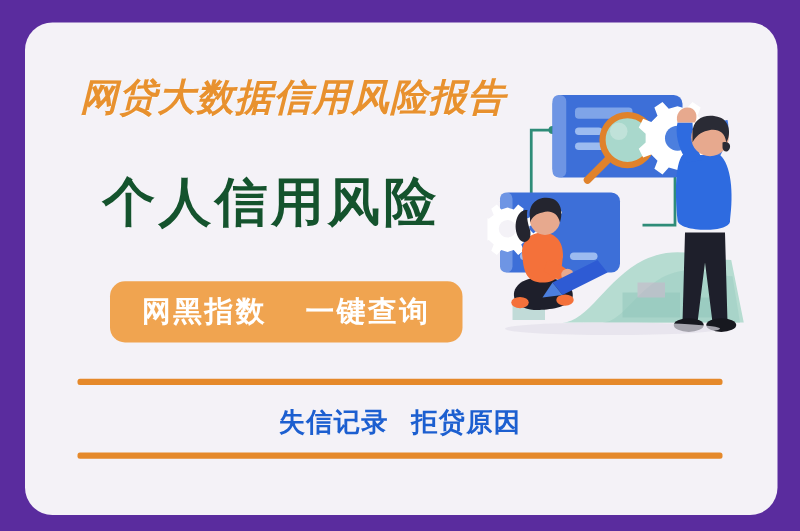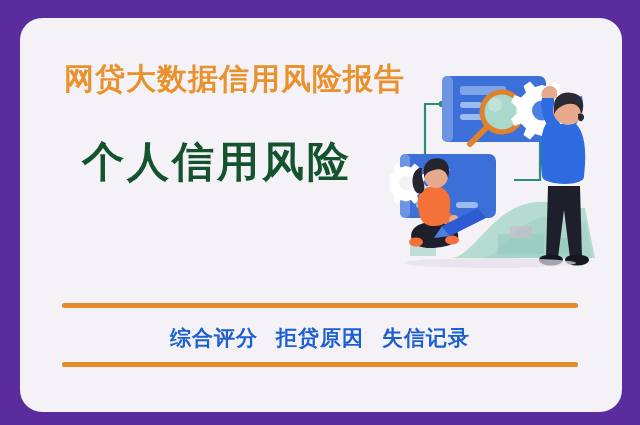--- a/index.html
+++ b/index.html
@@ -36,20 +36,21 @@
     position: absolute;
     left: 44px;
     top: 44px;
     font-size: 30px;
     line-height: 34px;
     font-weight: bold;
     color: #E8912E;
     letter-spacing: 1px;
     white-space: nowrap;
     text-shadow: 0 1px 0 rgba(255,255,255,0.55);
+    font-style: italic;
   }
   .title-sub {
     position: absolute;
     left: 62px;
     top: 120px;
     font-size: 42px;
     line-height: 48px;
     font-weight: bold;
     color: #14532d;
     letter-spacing: 3px;
@@ -121,27 +122,33 @@
 </head>
 <body>
 
 <div class="poster">
   <div class="card">
 
     <div class="title-main">网贷大数据信用风险报告</div>
 
     <div class="title-sub">个人信用风险</div>
 
+    <div class="pill">
+      <div class="pill-text">
+        <span>网黑指数</span>
+        <span class="gap"></span>
+        <span>一键查询</span>
+      </div>
+    </div>
 
     <div class="rule rule-top"></div>
 
     <div class="feature-row">
-      <span class="feature-item">综合评分</span>
+      <span class="feature-item">失信记录</span>
       <span class="feature-item">拒贷原因</span>
-      <span class="feature-item">失信记录</span>
     </div>
 
     <div class="rule rule-bottom"></div>
 
     <div class="illus">
       <svg width="232" height="240" viewBox="0 0 232 240" xmlns="http://www.w3.org/2000/svg">
 
         <g>
           <path d="M60 200 C 80 200 95 165 125 150 C 155 136 175 150 195 150 L 205 200 Z" fill="#B6DCD1"></path>
           <path d="M92 200 C 108 200 120 172 144 162 C 166 153 182 163 196 163 L 202 200 Z" fill="#A3D2C5" opacity="0.75"></path>

